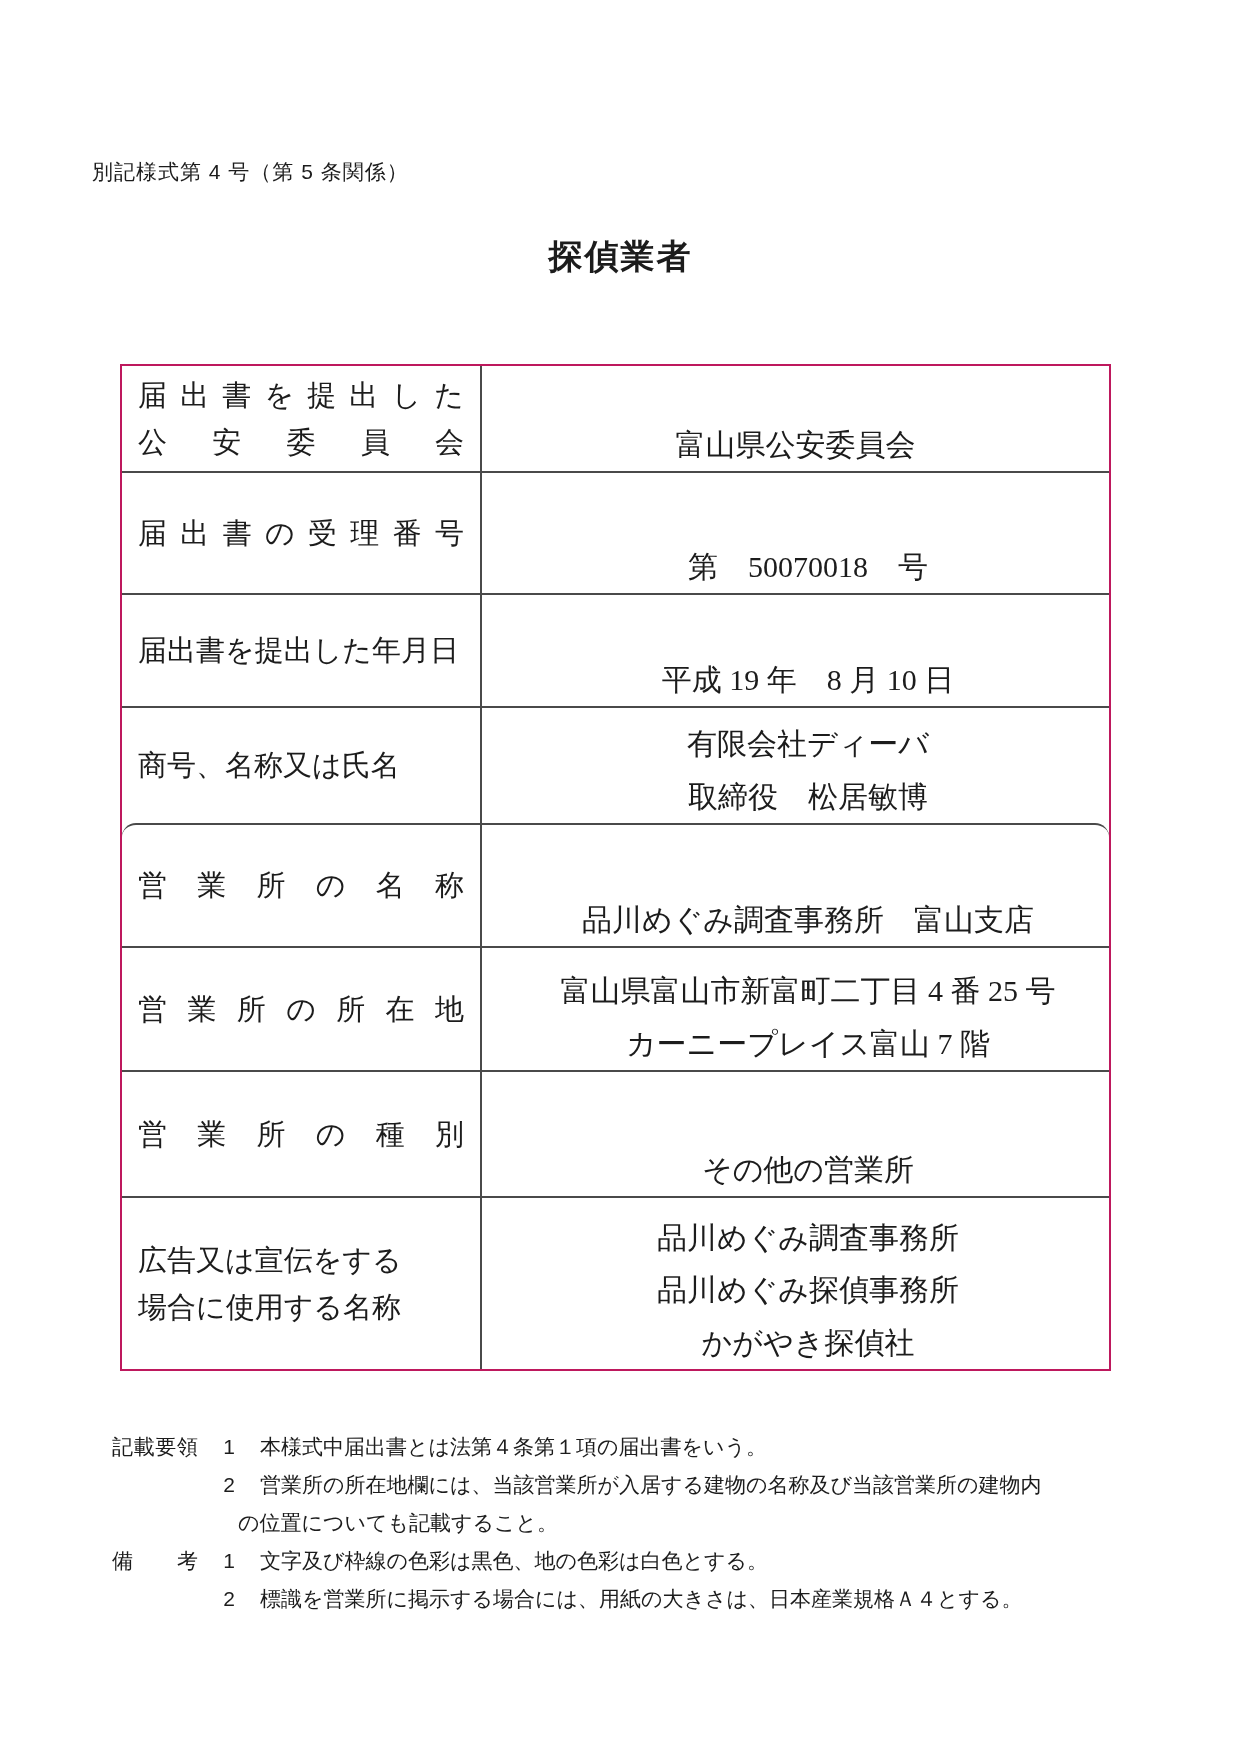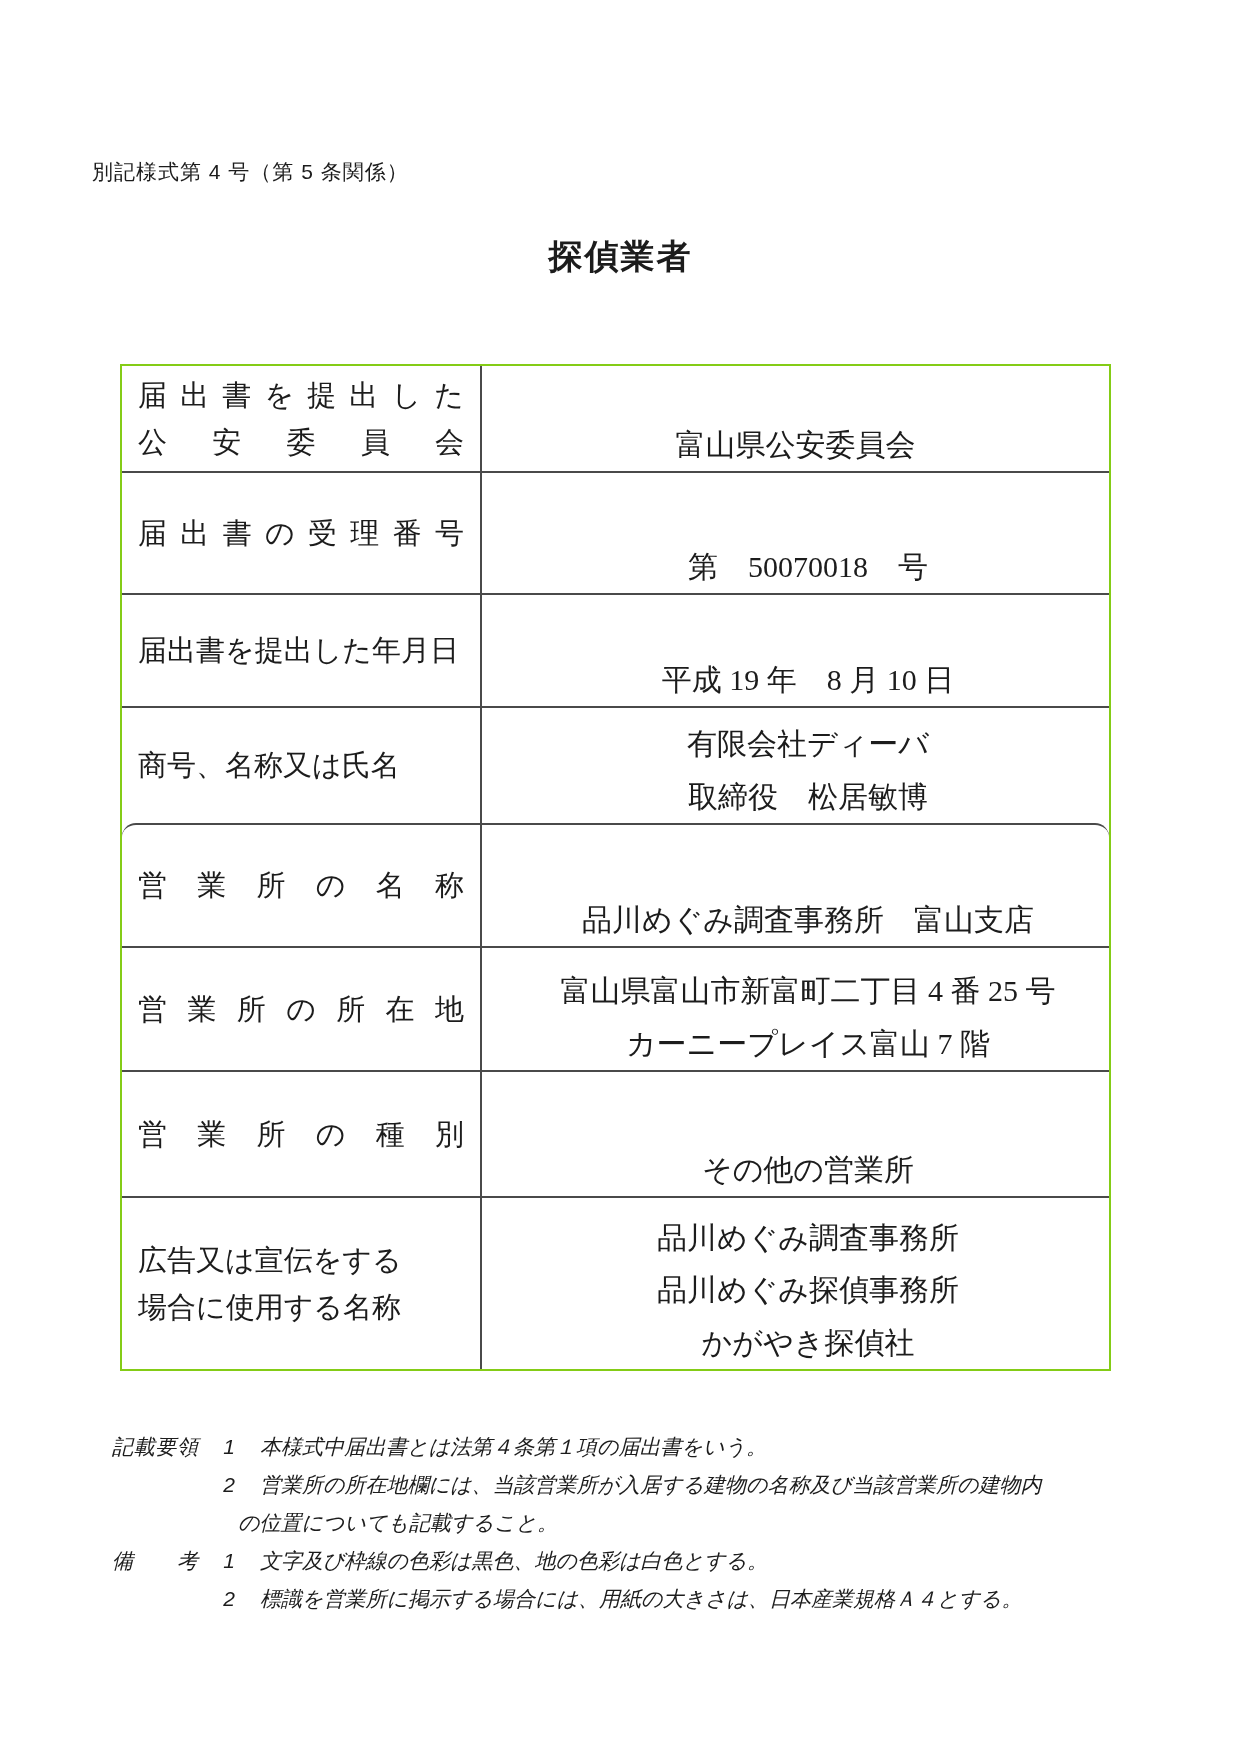--- a/index.html
+++ b/index.html
@@ -18,21 +18,21 @@
     font-size:21px; letter-spacing:1px;
   }
   .doc-title {
     position:absolute; left:0; top:234px; width:100%;
     text-align:center;
     font-family:"Liberation Sans", sans-serif;
     font-size:34px; font-weight:bold; letter-spacing:2px;
   }
   .reg-table {
     position:absolute; left:120px; top:364px; width:991px;
-    border:2px solid #84cc16;
+    border:2px solid #be185d;
   }
   .t-row { display:flex; width:100%; }
   .t-row + .t-row { border-top:2px solid #4a4a4a;gap:25px; }
   .t-row:nth-child(1){ height:105px; }
   .t-row:nth-child(2){ height:122px; }
   .t-row:nth-child(3){ height:113px; }
   .t-row:nth-child(4){ height:117px; }
   .t-row:nth-child(5){ height:123px;border-radius:14px; }
   .t-row:nth-child(6){ height:124px; }
   .t-row:nth-child(7){ height:126px; }
@@ -53,21 +53,21 @@
   .t-value {
     flex:1;
     display:flex; flex-direction:column; justify-content:flex-end; align-items:center;
     font-size:30px; line-height:1.75; text-align:center;
   }
   .notes {
     position:absolute; left:112px; top:1428px; width:1060px;
     font-family:"Liberation Sans", sans-serif;
     font-size:21px; line-height:38px;
   }
-  .note-row { display:flex;font-style:italic; }
+  .note-row { display:flex; }
   .note-label {
     width:86px; flex:0 0 86px;
     text-align:justify;
     -moz-text-align-last:justify;
     text-align-last:justify;
   }
   .note-num { width:62px; flex:0 0 62px; text-align:center; }
   .note-text { flex:1; white-space:nowrap; }
   .note-text.cont { margin-left:-22px; }
 </style>

